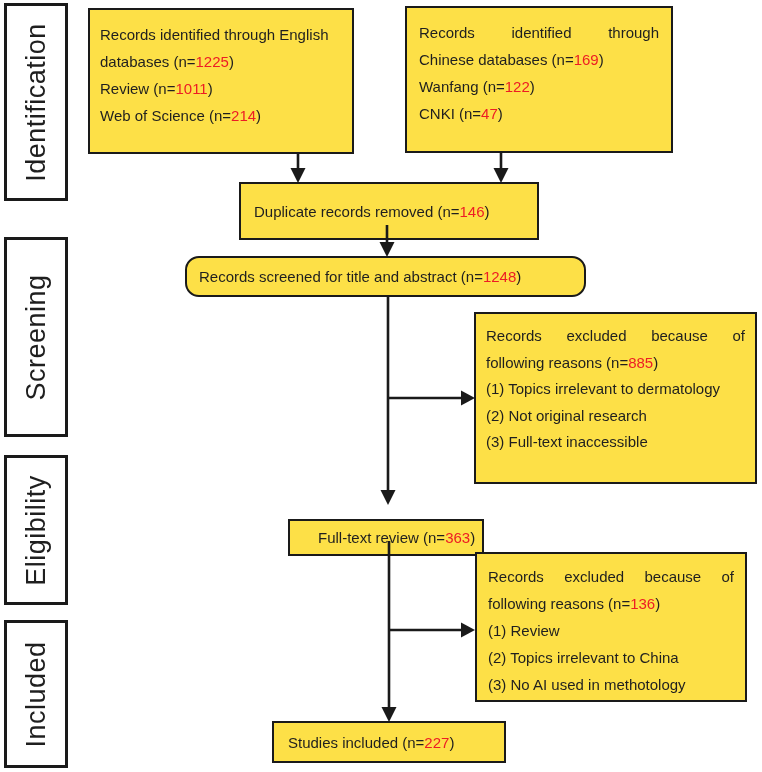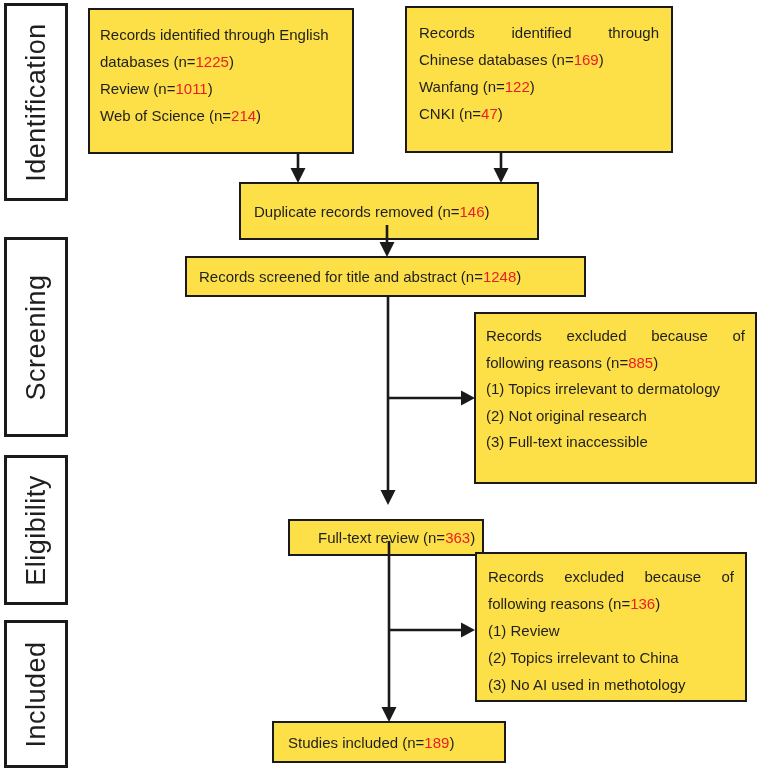--- a/index.html
+++ b/index.html
@@ -40,21 +40,21 @@
     box-sizing:border-box;
     font-size:15px;
   }
   .fbox .line{white-space:nowrap;}
   .fbox .line.justify{display:flex;justify-content:space-between;}
   .fbox .num{color:var(--red);}
   .single{display:flex;align-items:center;}
   #box-english-databases{left:88px;top:8px;width:266px;height:146px;padding:11px 10px;line-height:27px;}
   #box-chinese-databases{left:405px;top:6px;width:268px;height:147px;padding:11px 12px;line-height:27px;}
   #box-duplicates-removed{left:239px;top:182px;width:300px;height:58px;padding-left:13px;}
-  #box-title-abstract-screened{left:185px;top:256px;width:401px;height:41px;padding-left:12px;}
+  #box-title-abstract-screened{left:185px;top:256px;width:401px;height:41px;padding-left:12px;border-radius:14px;}
   #box-excluded-screening{left:474px;top:312px;width:283px;height:172px;padding:9px 10px;line-height:26.5px;}
   #box-full-text-review{left:288px;top:519px;width:196px;height:37px;padding-left:28px;}
   #box-excluded-fulltext{left:475px;top:552px;width:272px;height:150px;padding:9px 11px;line-height:27px;}
   #box-studies-included{left:272px;top:721px;width:234px;height:42px;padding-left:14px;}
   
   #arrows{position:absolute;left:0;top:0;pointer-events:none;}
   #arrows line{stroke:var(--border);stroke-width:2.6;}
   #arrows polygon{fill:var(--border);}
 </style>
 </head>
@@ -118,21 +118,21 @@
         <span>excluded</span>
         <span>because</span>
         <span>of</span>
       </div>
       <div class="line"><span>following reasons (n=</span><span class="num">136</span><span>)</span></div>
       <div class="line"><span>(1) Review</span></div>
       <div class="line"><span>(2) Topics irrelevant to China</span></div>
       <div class="line"><span>(3) No AI used in methotology</span></div>
     </div>
   <div class="fbox single" id="box-studies-included">
-      <div class="line"><span>Studies included (n=</span><span class="num">189</span><span>)</span></div>
+      <div class="line"><span>Studies included (n=</span><span class="num">227</span><span>)</span></div>
     </div>
 
   <svg id="arrows" width="762" height="772" viewBox="0 0 762 772">
     <g>
       <line x1="298" y1="153" x2="298" y2="169"></line>
       <polygon points="290.5,168 305.5,168 298,183"></polygon>
     </g>
     <g>
       <line x1="501" y1="152" x2="501" y2="169"></line>
       <polygon points="493.5,168 508.5,168 501,183"></polygon>

